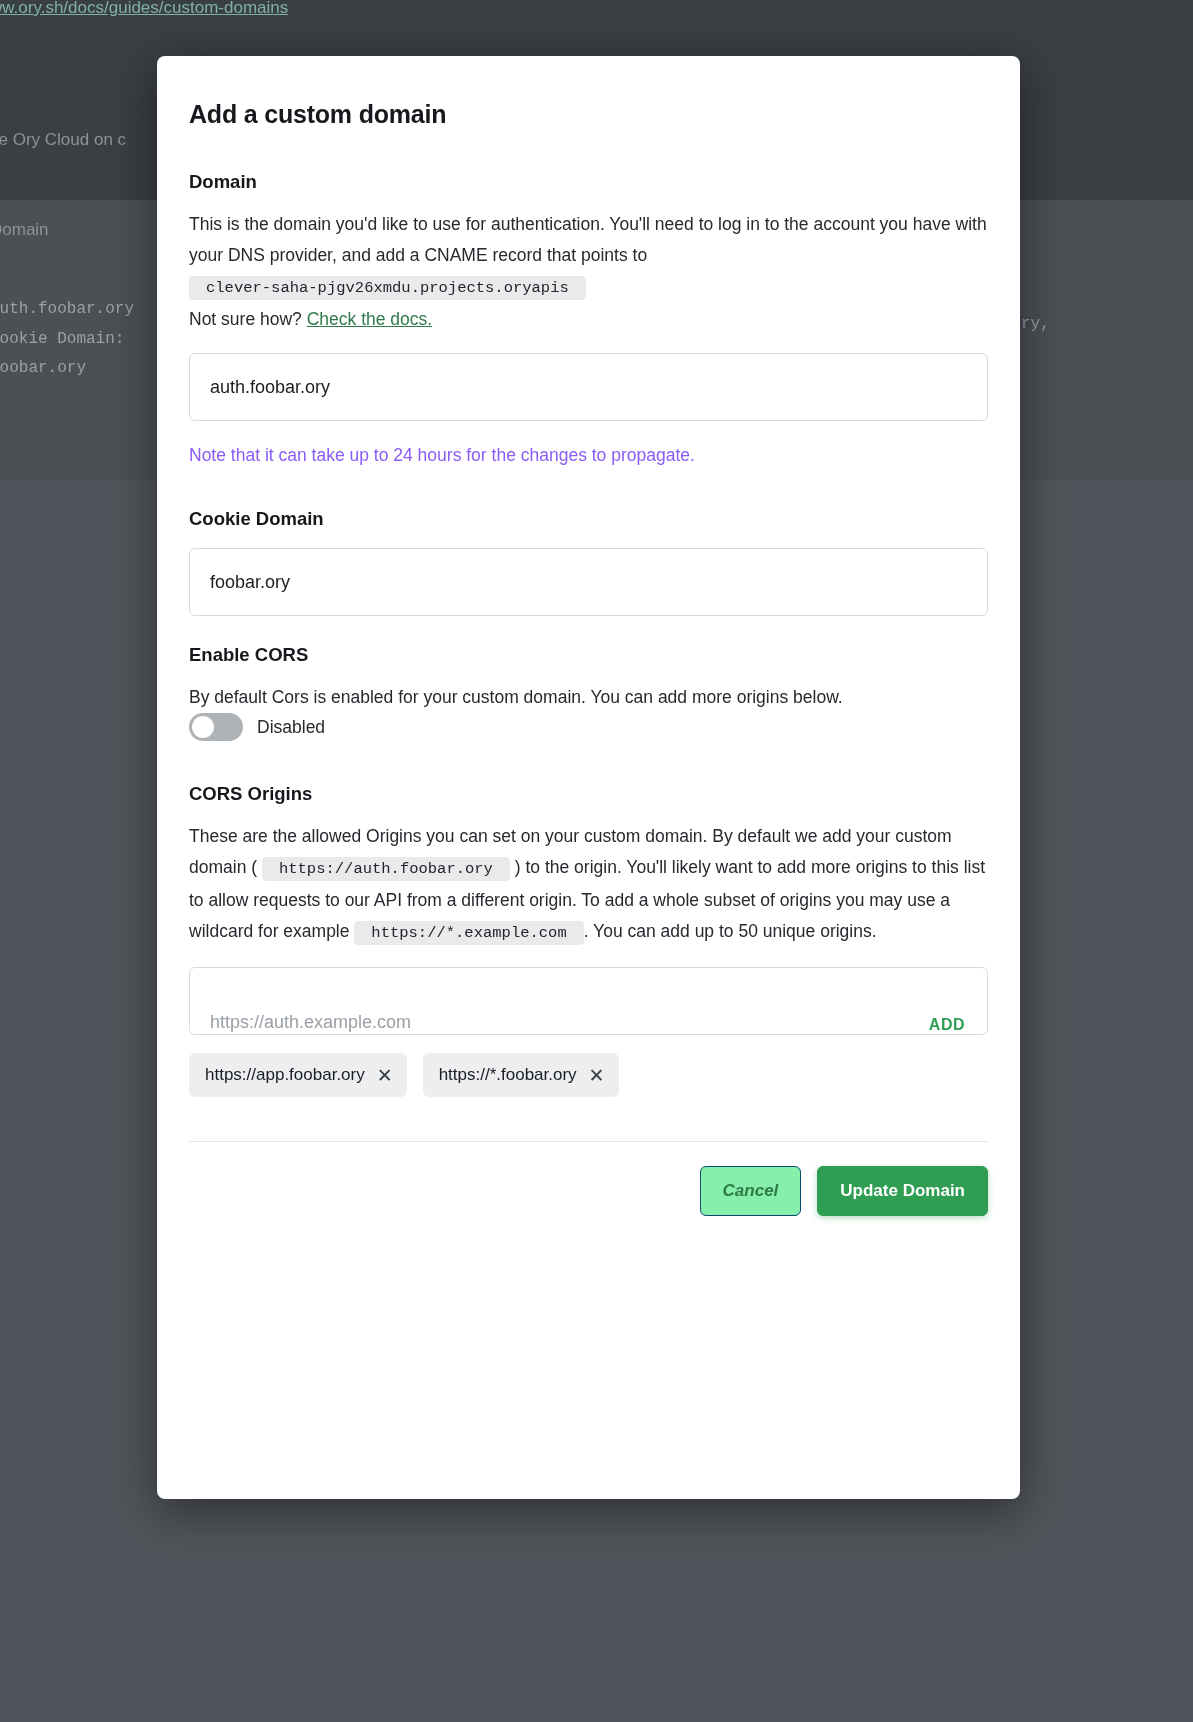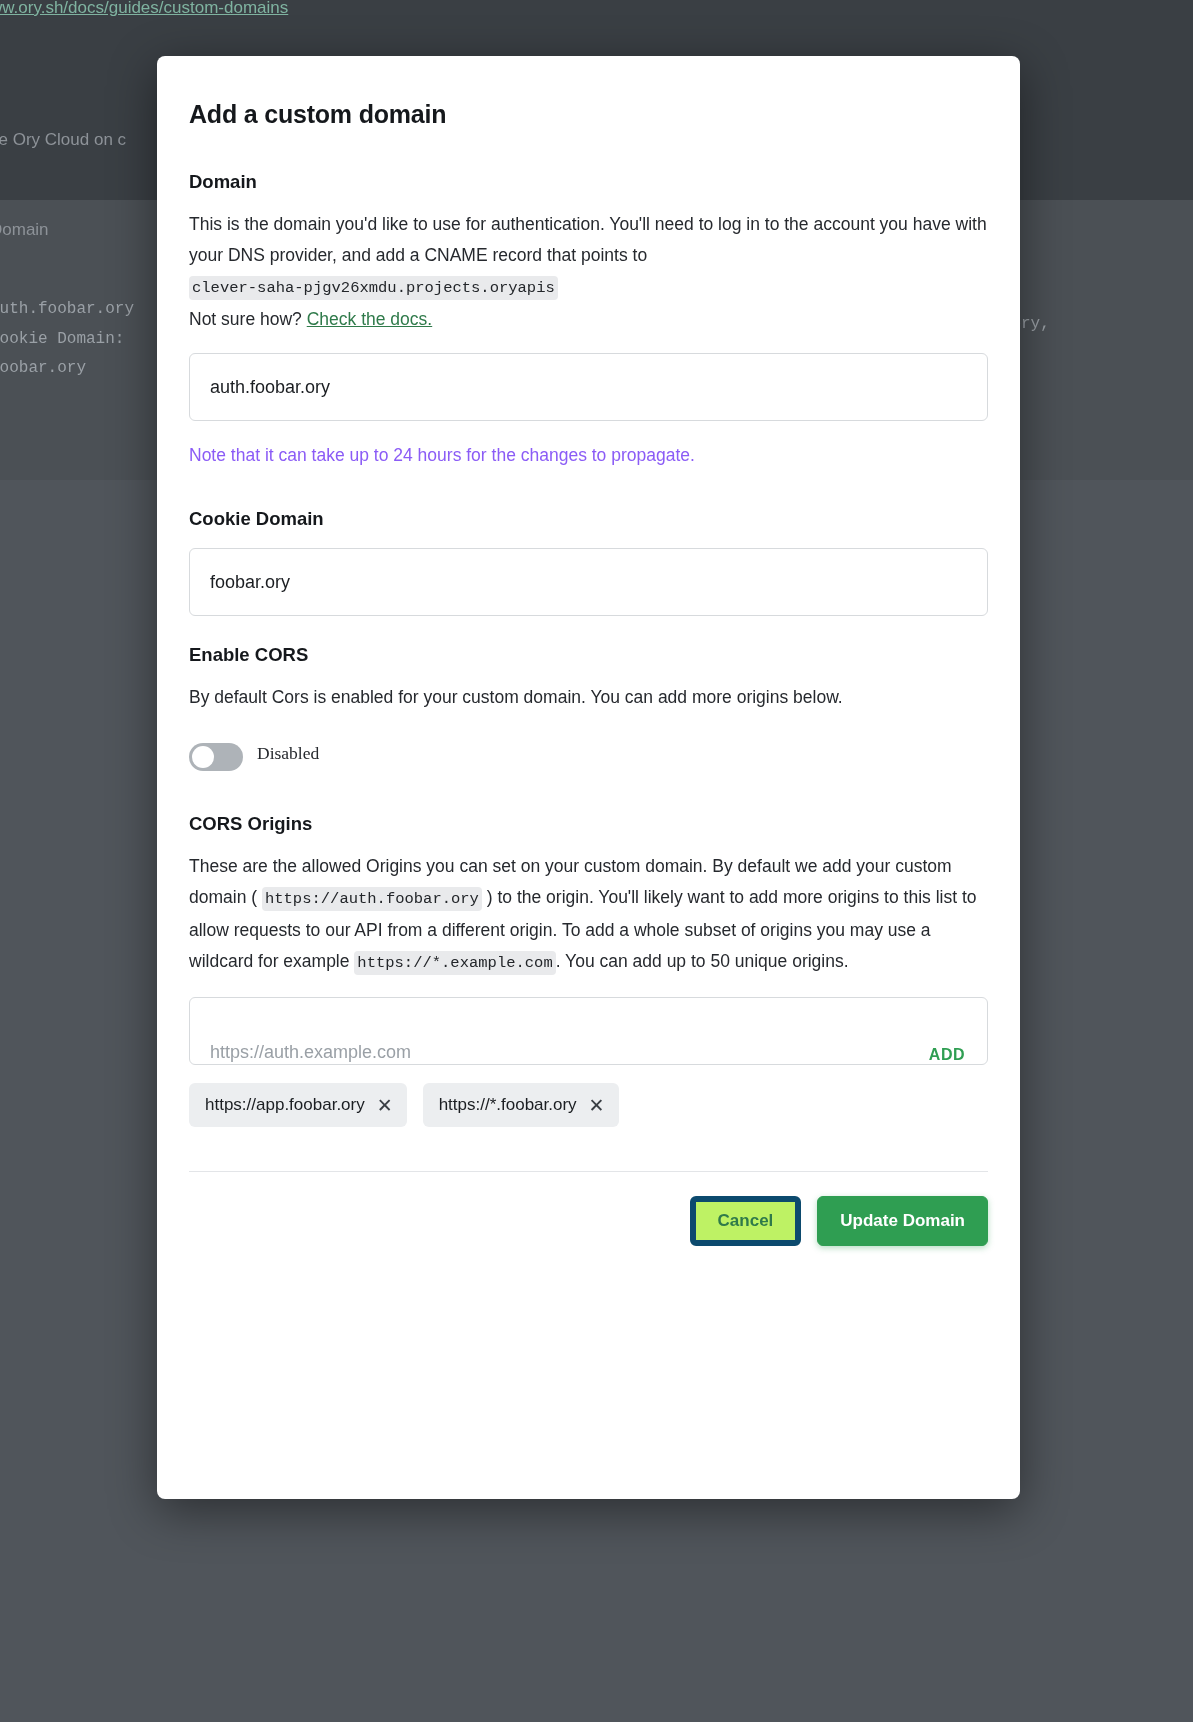--- a/index.html
+++ b/index.html
@@ -95,21 +95,21 @@
     font-size: 17.5px;
     line-height: 31px;
     color: #26292e;
     margin: 16px 0 0 0;
   }
   .code {
     font-family: "Liberation Mono", monospace;
     font-size: 15.5px;
     background: #e9eaec;
     border-radius: 4px;
-    padding: 3px 3px;
+    padding: 3px 17px;
     color: #23262a;
     white-space: nowrap;
   }
   a.doclink {
     color: #2f7a4a;
     text-decoration: underline;
   }
   .field {
     margin-top: 18px;
     width: 100%;
@@ -145,23 +145,22 @@
   }
   .note {
     font-size: 17.5px;
     color: #8b5cf6;
     margin-top: 24px;
   }
 
   
   .toggle-row {
     display: flex;
-    margin-top: 30px;
+    align-items: center;
     gap: 14px;
-    font-family: Liberation Serif, serif;
   }
   .toggle {
     width: 54px;
     height: 28px;
     border-radius: 14px;
     background: #aeb3b8;
     position: relative;
     cursor: pointer;
     flex: none;
   }
@@ -219,24 +218,25 @@
     border-radius: 6px;
     font-size: 17px;
     font-weight: bold;
     display: flex;
     align-items: center;
     justify-content: center;
     cursor: pointer;
     padding: 0 22px;
   }
   .btn-cancel {
-    background: #bef264;
-    border: 6px solid #0c4a6e;
+    background: #86efac;
+    border: 1px solid #0c4a6e;
     color: #2f7a4a;
     min-width: 100px;
+    font-style: italic;
   }
   .btn-primary {
     background: #2f9e52;
     border: 1px solid #2f9e52;
     color: #ffffff;
     min-width: 170px;
     box-shadow: 0 2px 6px rgba(47,158,82,0.35);
   }
 </style>
 </head>

